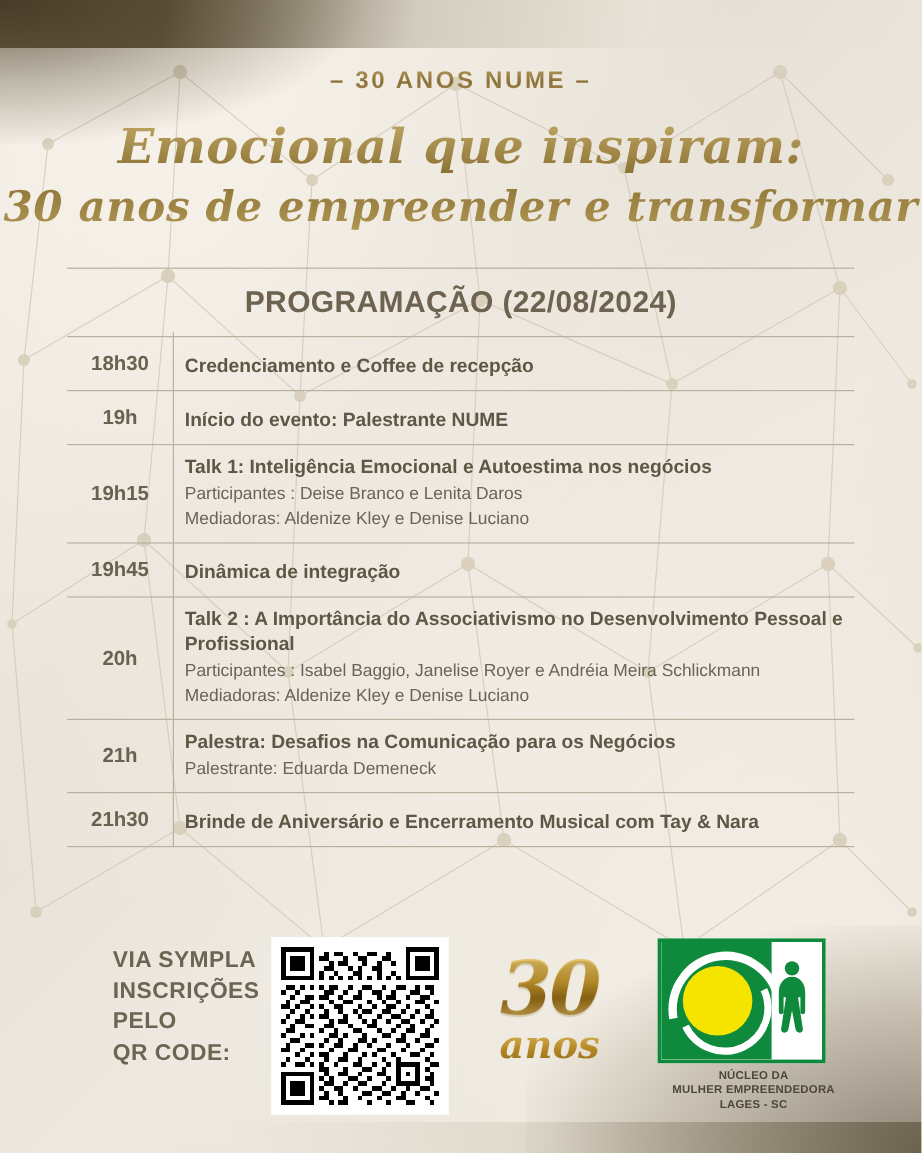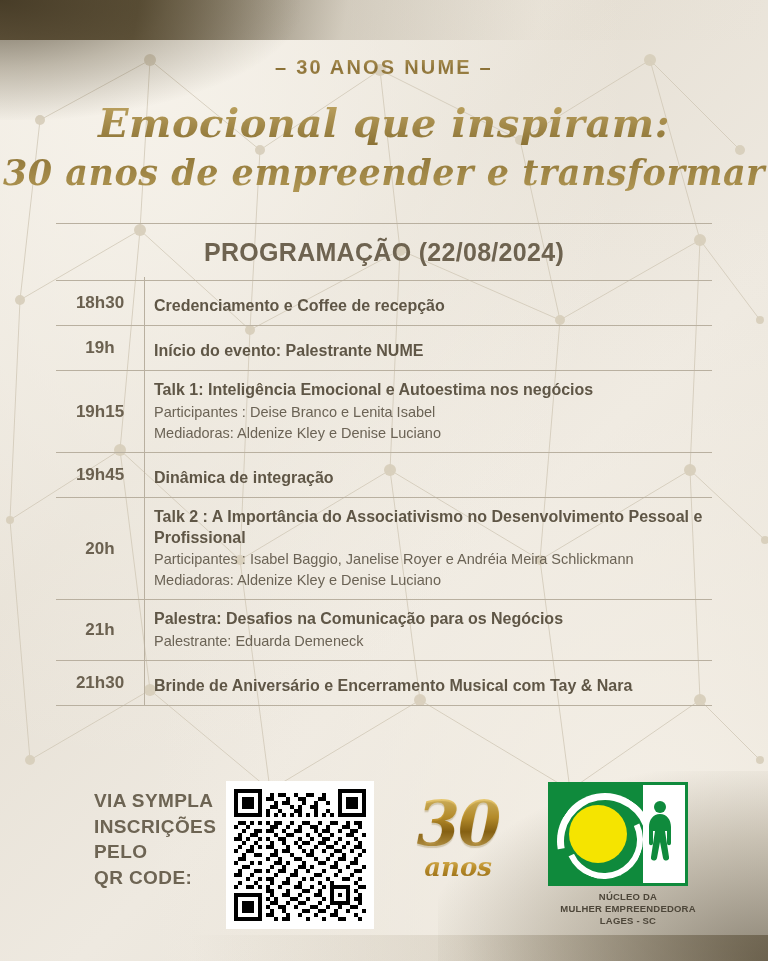--- a/index.html
+++ b/index.html
@@ -203,21 +203,21 @@
     background: linear-gradient(180deg,#f2d98a 0%, #c79a32 40%, #8a6212 62%, #e3c377 100%);
     -webkit-background-clip: text;
     background-clip: text;
     -webkit-text-fill-color: transparent;
     text-shadow: 0 2px 1px rgba(120,90,20,0.25);
   }
   .logo30 .anos {
     font-family: "DejaVu Serif", serif;
     font-style: italic;
     font-weight: bold;
-    font-size: 26px;
+    font-size: 32px;
     margin-top: -4px;
     background: linear-gradient(180deg,#eccd7b 0%, #b98c28 55%, #8d6514 100%);
     -webkit-background-clip: text;
     background-clip: text;
     -webkit-text-fill-color: transparent;
   }
   .nume-logo {
     position: absolute;
     left: 548px;
     top: 4px;
@@ -360,21 +360,21 @@
       <div class="time">19h</div>
       <div class="desc">
         <div class="main">Início do evento: Palestrante NUME</div>
       </div>
     </div>
 
     <div class="row">
       <div class="time">19h15</div>
       <div class="desc">
         <div class="main">Talk 1: Inteligência Emocional  e Autoestima nos  negócios</div>
-        <div class="sub">Participantes : Deise Branco e Lenita Isabel</div>
+        <div class="sub">Participantes : Deise Branco e Lenita Daros</div>
         <div class="sub">Mediadoras: Aldenize Kley e Denise Luciano</div>
       </div>
     </div>
 
     <div class="row">
       <div class="time">19h45</div>
       <div class="desc">
         <div class="main">Dinâmica de integração</div>
       </div>
     </div>

